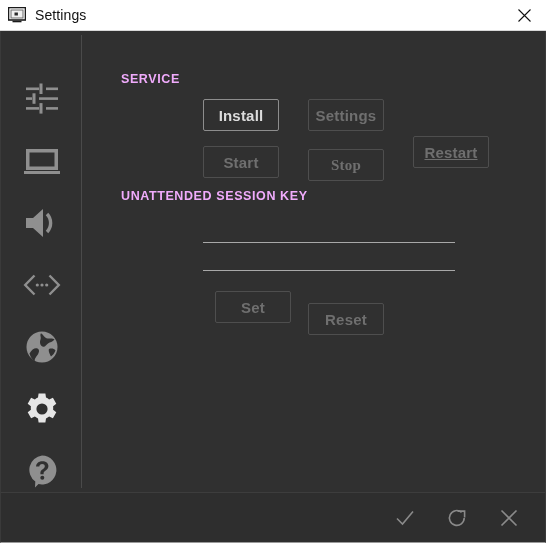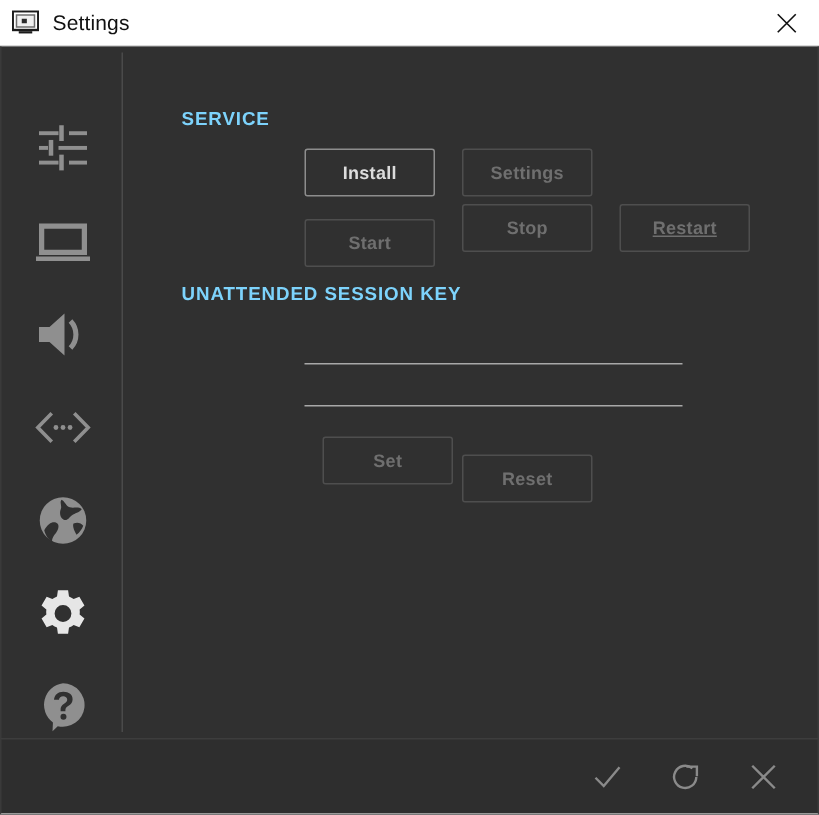--- a/index.html
+++ b/index.html
@@ -106,58 +106,58 @@
 
   
   .content {
     flex: 1 1 auto;
     position: relative;
     padding: 0 0 0 39px;
     box-sizing: border-box;
   }
 
   .section-title {
-    color: #7dd3fc;
+    color: #f0abfc;
     font-size: 12.5px;
     font-weight: bold;
     letter-spacing: 0.6px;
     position: absolute;
   }
   #sec-service  { left: 39px; top: 41px; }
   #sec-key      { left: 39px; top: 158px; }
 
   
   .btn {
     position: absolute;
     box-sizing: border-box;
     height: 32px;
-    width: 87px;
+    width: 76px;
     background: transparent;
     border: 1px solid #4e4e4e;
     border-radius: 2px;
     color: #6f6f6f;
     font-family: "Liberation Sans", sans-serif;
-    font-size: 12px;
+    font-size: 15px;
     font-weight: bold;
     letter-spacing: 0.2px;
     padding: 0;
     display: flex;
     align-items: center;
     justify-content: center;
     cursor: default;
   }
   .btn.enabled {
     border-color: #8d8d8d;
     color: #dcdcdc;
   }
 
   #btn-install   { left: 121px; top: 68px; }
   #btn-uninstall { left: 226px; top: 68px; }
   #btn-start     { left: 121px; top: 115px; }
-  #btn-stop      { left: 226px; top: 105px; }
+  #btn-stop      { left: 226px; top: 118px; font-family: Liberation Serif, serif; }
   #btn-restart   { left: 331px; top: 105px; text-decoration: underline; }
   #btn-set       { left: 133px; top: 260px; text-align: right; }
   #btn-reset     { left: 226px; top: 272px; }
 
   
   .uinput {
     position: absolute;
     left: 121px;
     width: 252px;
     height: 22px;

